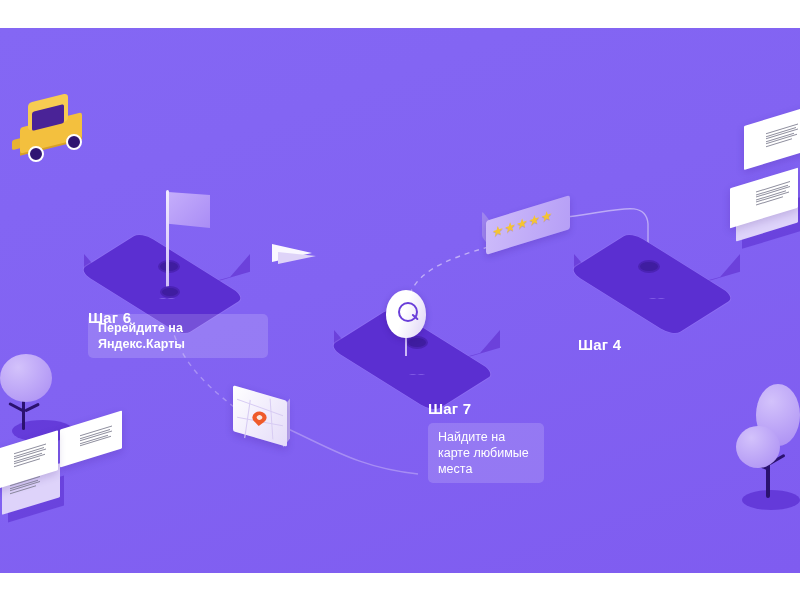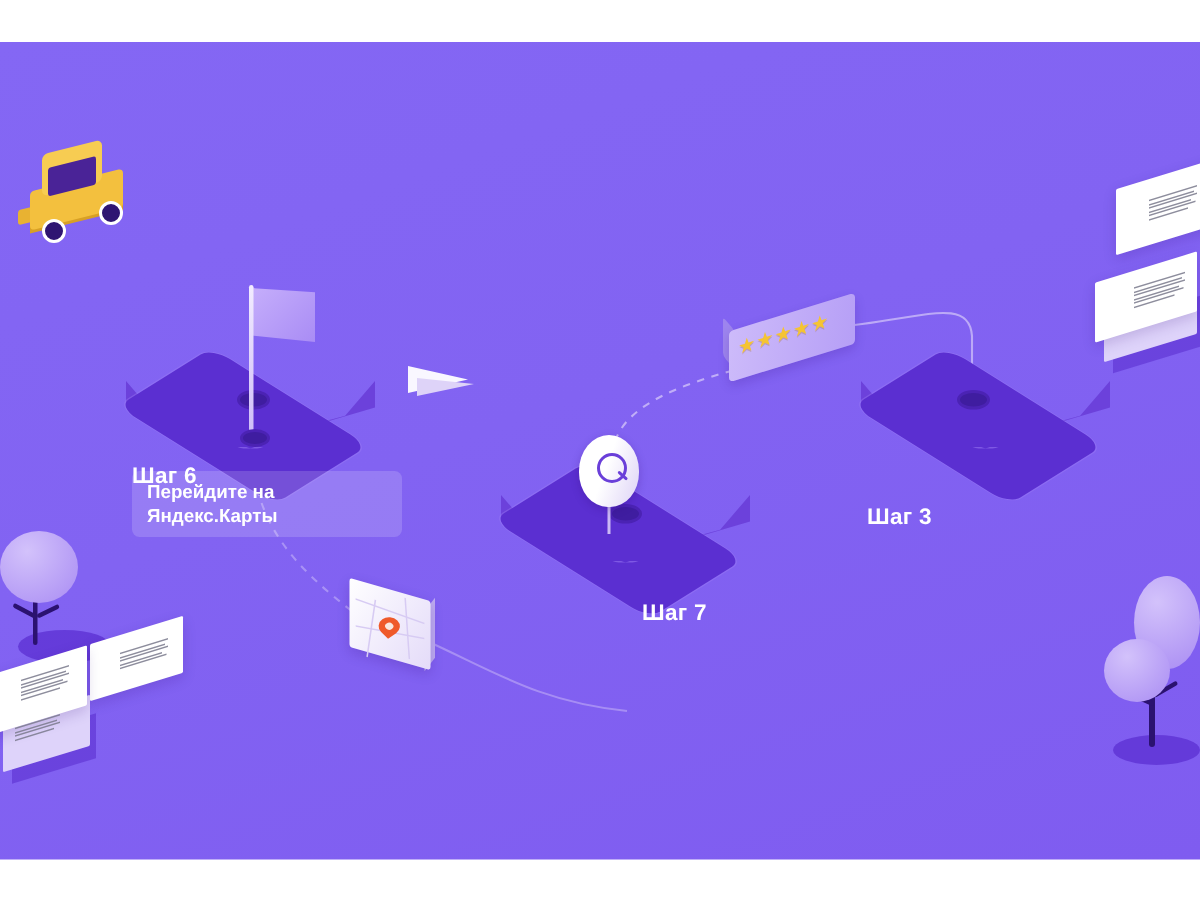--- a/index.html
+++ b/index.html
@@ -333,16 +333,17 @@
 
   <div id="plane">
     <div class="w1"></div>
       <div class="w2"></div>
   </div>
 
   <div class="step-title" id="s1-title">Шаг 6</div>
   <div class="step-desc" id="s1-desc">Перейдите на Яндекс.Карты</div>
 
   <div class="step-title" id="s2-title">Шаг 7</div>
-
-  <div class="step-title" id="s3-title">Шаг 3</div>
+  <div class="step-desc" id="s2-desc">Найдите на карте любимые места</div>
+
+  <div class="step-title" id="s3-title">Шаг 4</div>
 
 </div>
 
 </body></html>

